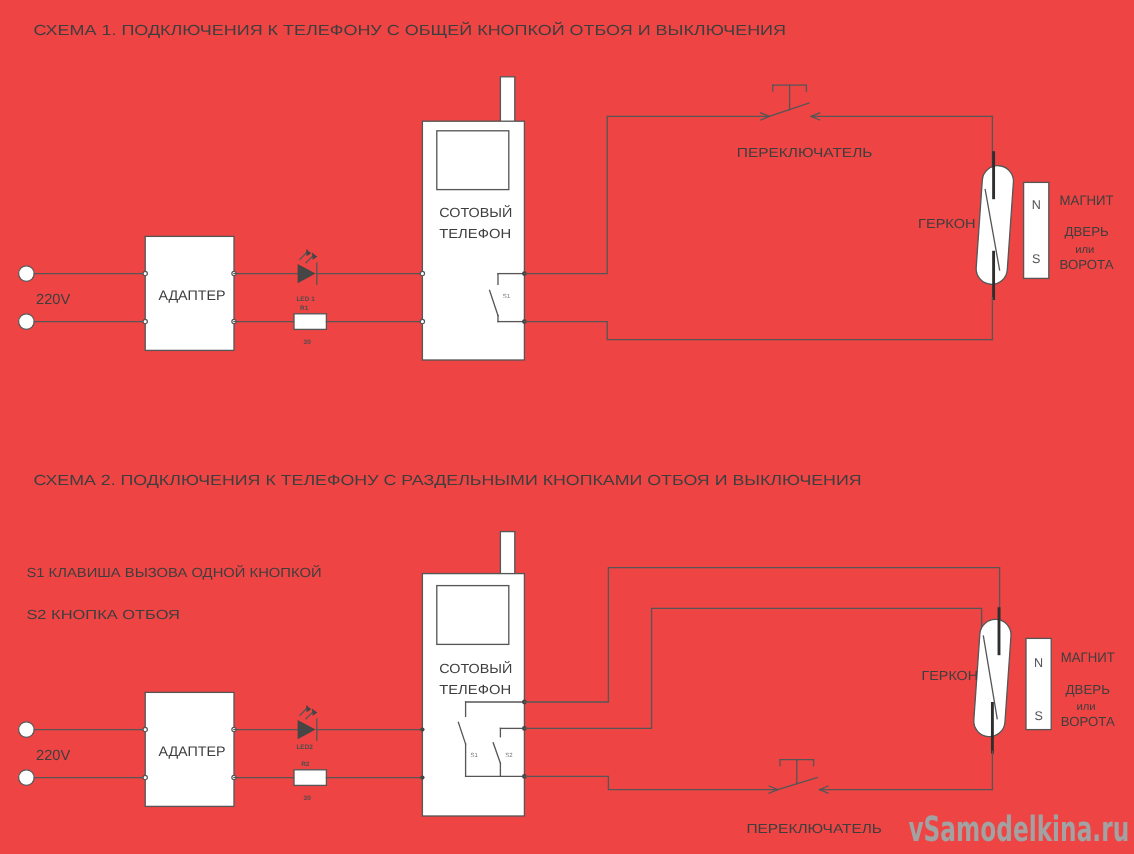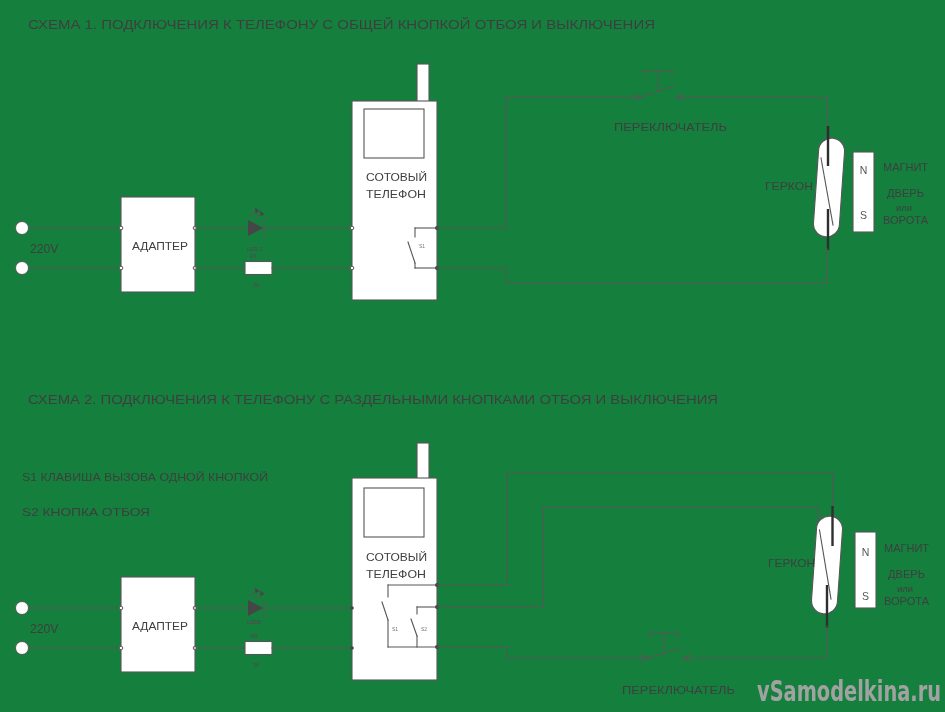--- a/index.html
+++ b/index.html
@@ -1,16 +1,16 @@
 <!DOCTYPE html>
 <html><head>
 <meta charset="utf-8">
 <style>
   html,body { margin:0; padding:0; background:#ffffff; }
-  .page { position:relative; width:945px; height:712px; background:#15803d; overflow:hidden; }
+  .page { position:relative; width:945px; height:712px; background:#ef4444; overflow:hidden; }
   svg text { font-family:"Liberation Sans", sans-serif; fill:#3e3e3e; }
   .w     { stroke:#565656; stroke-width:1.1; fill:none; stroke-linecap:square; }
   .box   { stroke:#565656; stroke-width:1.1; fill:#ffffff; }
   .thick { stroke:#2e2e2e; stroke-width:2.4; fill:none; stroke-linecap:butt; }
   .dot   { fill:#464646; stroke:none; }
   .pin   { fill:#ffffff; stroke:#565656; stroke-width:1; }
   .solid { fill:#464646; stroke:none; }
   .t12 { font-size:12.2px; }
   .t11 { font-size:11px; }
   .t115{ font-size:11.5px; }

